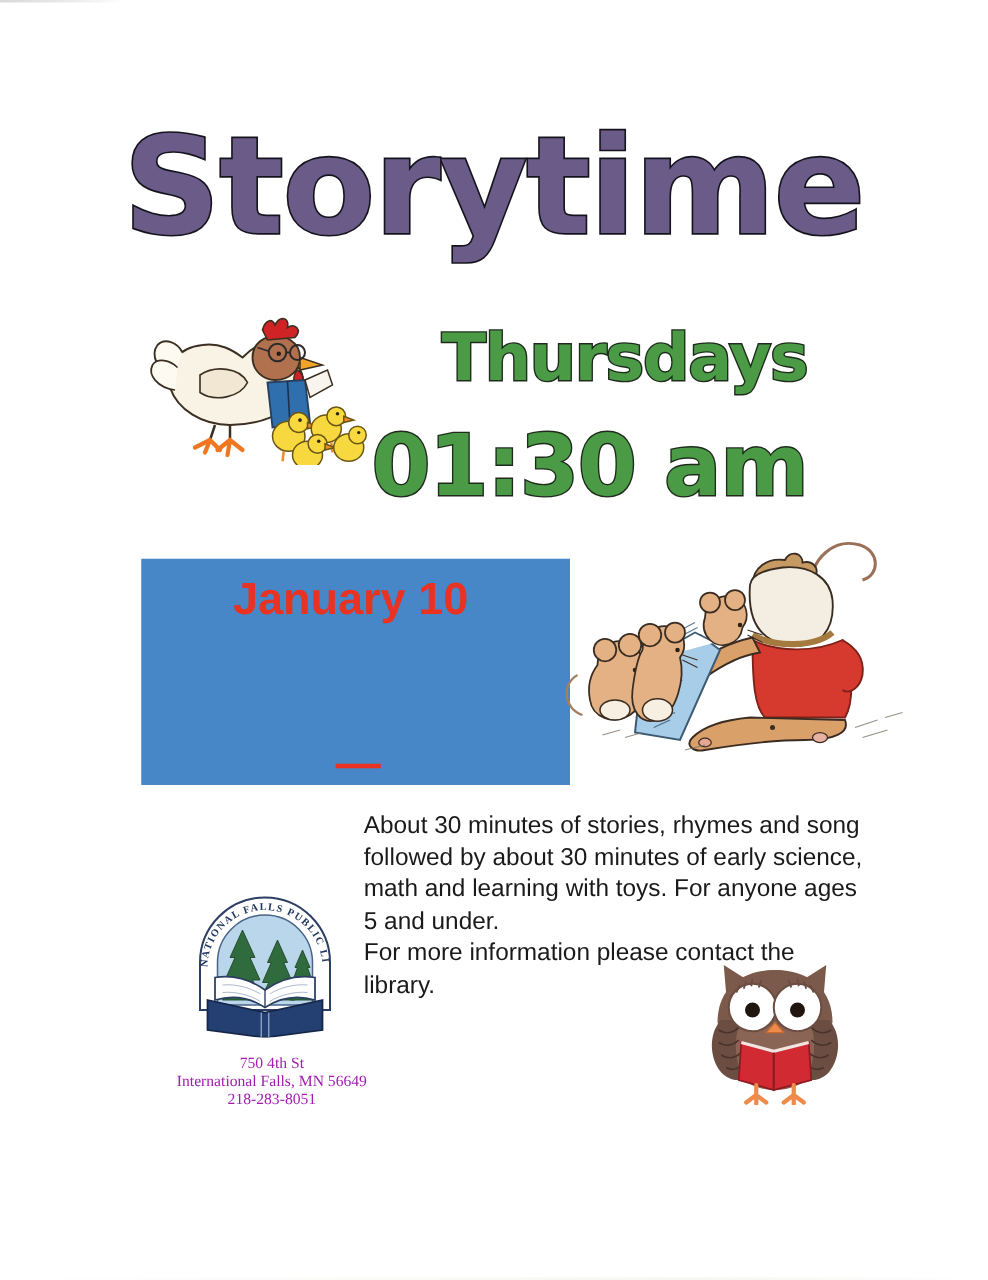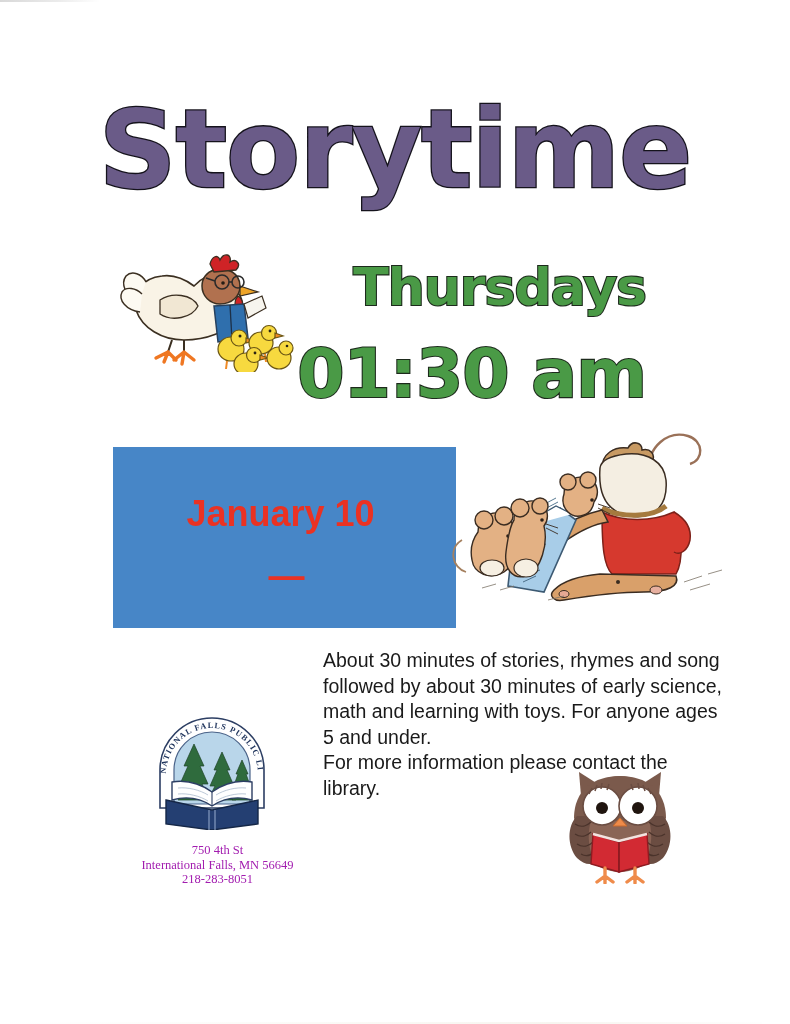--- a/index.html
+++ b/index.html
@@ -90,21 +90,21 @@
   }
   .date-panel .dates {
     position: absolute;
     left: 0;
     top: 0;
     width: 343px;
     height: 181px;
     display: flex;
     flex-direction: column;
     align-items: center;
-    justify-content: center;
+    justify-content: space-between;
     padding-top: 14px;
     box-sizing: border-box;
   }
   .date-line {
     font-family: "Liberation Sans", sans-serif;
     font-weight: bold;
     font-size: 36px;
     color: #ea3223;
     line-height: 1.0;
     white-space: nowrap;
@@ -125,21 +125,20 @@
   .body-copy {
     position: absolute;
     left: 291px;
     top: 648px;
     width: 420px;
     font-family: "Liberation Sans", sans-serif;
     font-size: 19.5px;
     line-height: 25.6px;
     color: #1a1a1a;
     white-space: pre-line;
-    margin-left: 32px;
   }
 
   
   .address {
     position: absolute;
     left: 115px;
     top: 843px;
     width: 205px;
     text-align: center;
     font-family: "Liberation Serif", serif;

